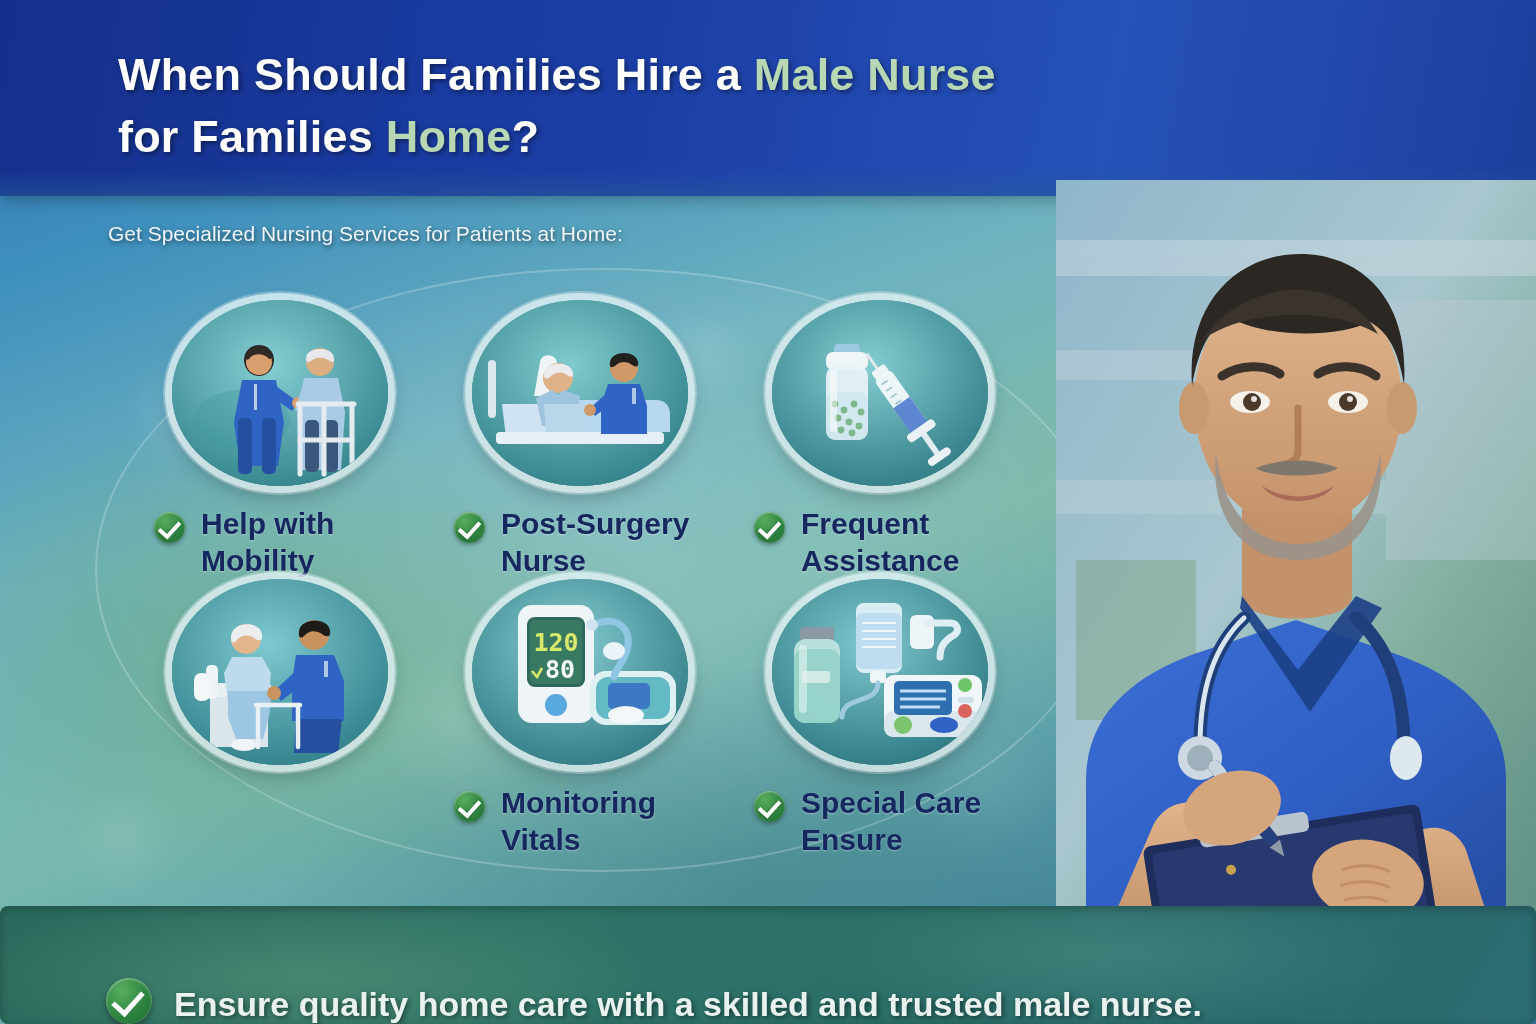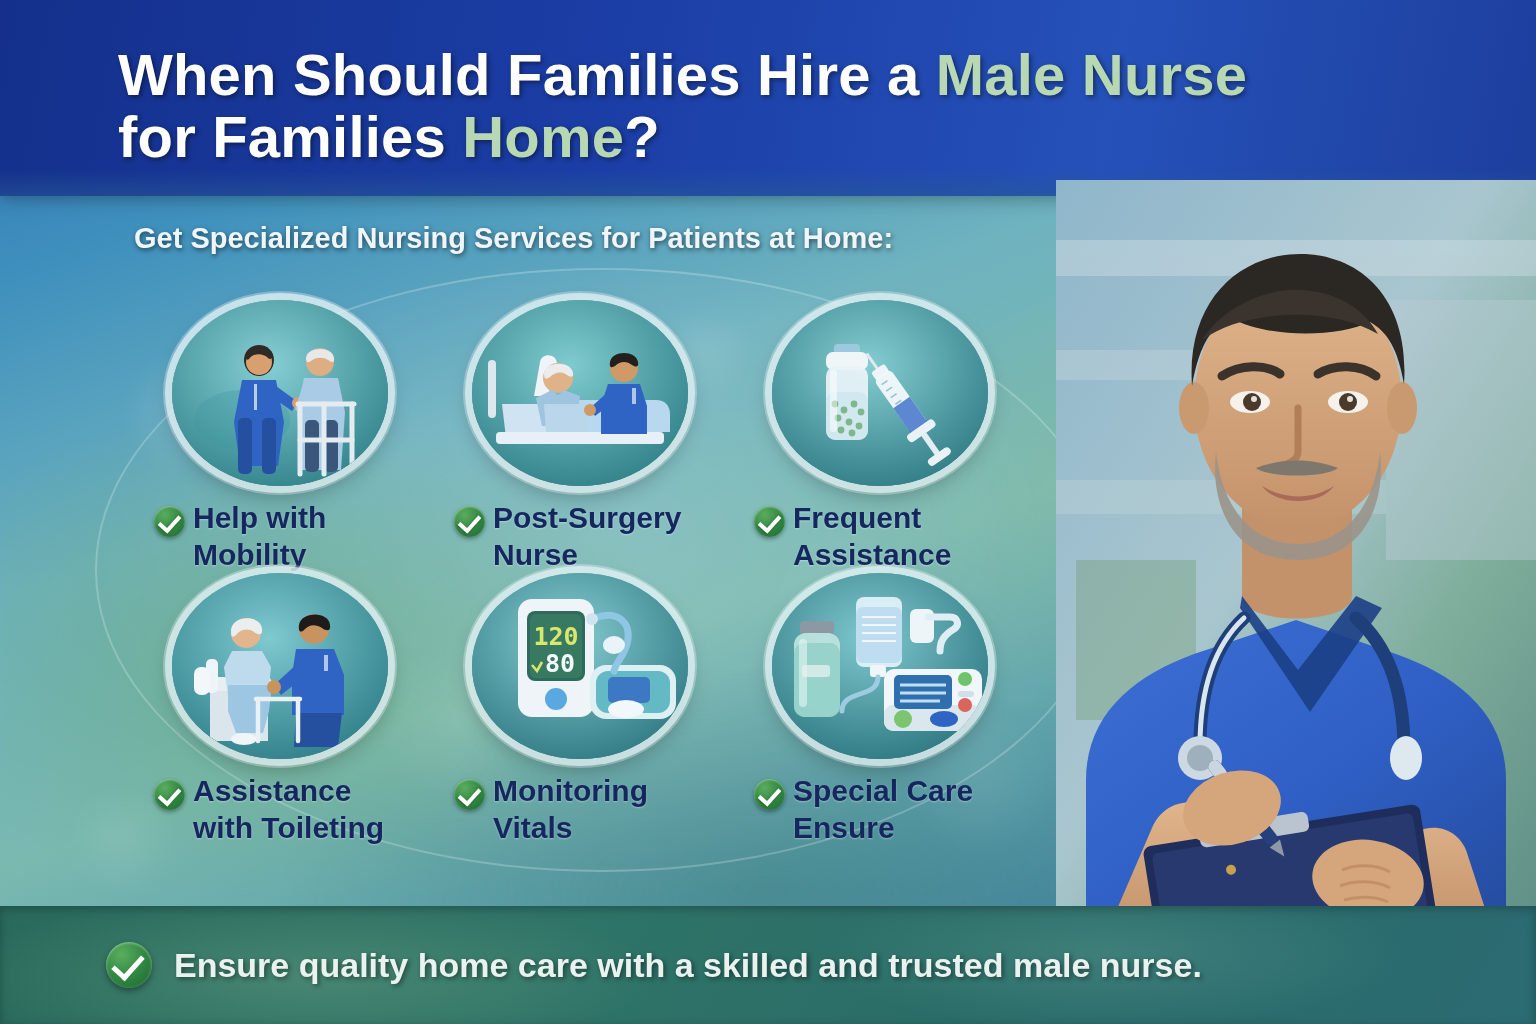--- a/index.html
+++ b/index.html
@@ -49,50 +49,50 @@
     position:absolute;left:0;top:0;width:1536px;height:196px;
     background:linear-gradient(100deg,#14308c 0%,#1b3ea6 40%,#2551b8 72%,#1d3f9e 100%);
     box-shadow:0 3px 16px rgba(0,0,0,.30);
   }
   .header:after{
     content:"";position:absolute;left:0;bottom:0;width:100%;height:26px;
     background:linear-gradient(180deg,rgba(20,48,140,0) 0%,rgba(40,90,150,.55) 100%);
   }
   .title{
     position:absolute;left:118px;top:44px;width:1300px;
-    font-size:58px;line-height:62px;font-weight:bold;color:#ffffff;
+    font-size:45px;line-height:62px;font-weight:bold;color:#ffffff;
     letter-spacing:.2px;text-shadow:2px 2px 5px rgba(0,0,0,.45);
   }
   .title .accent{color:#b7d8b2;}
 
   
   .subtitle{
-    position:absolute;left:134px;top:222px;
-    font-size:29px;font-weight:bold;color:#eef5fb;
+    position:absolute;left:108px;top:222px;
+    font-size:21px;font-weight:normal;color:#eef5fb;
     text-shadow:1px 2px 5px rgba(0,0,0,.55);
   }
 
   
   .grid{position:absolute;left:150px;top:300px;width:900px;}
   .grid-row{display:flex;}
   .cell{width:300px;}
   .thumb-wrap{height:195px;display:flex;align-items:flex-start;justify-content:flex-start;padding-left:22px;}
   .thumb{
     position:relative;width:216px;height:186px;border-radius:50%;
     background:linear-gradient(165deg,#79c5cd 0%,#4e9aa5 45%,#2f7f86 100%);
     box-shadow:0 0 0 7px rgba(225,242,245,.72),
                0 0 0 9px rgba(255,255,255,.30),
                0 10px 22px rgba(0,0,0,.28);
     overflow:hidden;
   }
   .thumb svg{display:block;width:100%;height:100%;}
 
   .label{
-    display:flex;align-items:flex-start;gap:8px;
-    margin-top:4px;padding-left:4px;
+    display:flex;align-items:flex-start;gap:16px;
+    margin-top:10px;padding-left:4px;
   }
   .check{
     flex:0 0 auto;width:31px;height:31px;border-radius:50%;
     background:radial-gradient(circle at 34% 28%, #5aad5e 0%, #2f8440 55%, #1f6b31 100%);
     box-shadow:0 2px 4px rgba(0,0,0,.35), inset 0 1px 2px rgba(255,255,255,.45);
     position:relative;margin-top:7px;
   }
   .check:after{
     content:"";position:absolute;left:9px;top:5px;width:9px;height:17px;
     border:solid #ffffff;border-width:0 4px 4px 0;
@@ -112,21 +112,21 @@
   .nurse svg{display:block;width:100%;height:100%;}
 
   
   .footer{
     position:absolute;left:0;bottom:0;width:1536px;height:118px;
     background:
       radial-gradient(ellipse 500px 120px at 20% 60%, rgba(120,175,140,.35), rgba(120,175,140,0) 70%),
       radial-gradient(ellipse 420px 110px at 72% 40%, rgba(110,170,160,.30), rgba(110,170,160,0) 70%),
       linear-gradient(120deg,#2a6a5c 0%,#2f7467 35%,#2a6d68 62%,#2b6b72 100%);
     box-shadow:inset 0 3px 10px rgba(0,0,0,.25);
-    display:flex;align-items:center;
+    display:flex;align-items:flex-end;border-radius:8px;
   }
   .footer-check{
     flex:0 0 auto;margin-left:106px;width:46px;height:46px;border-radius:50%;
     background:radial-gradient(circle at 34% 28%, #59ae5e 0%, #2e8440 55%, #1d6730 100%);
     box-shadow:0 3px 6px rgba(0,0,0,.38), inset 0 1px 3px rgba(255,255,255,.45);
     position:relative;
   }
   .footer-check:after{
     content:"";position:absolute;left:13px;top:7px;width:13px;height:25px;
     border:solid #ffffff;border-width:0 5px 5px 0;transform:rotate(42deg);
@@ -330,24 +330,20 @@
               <path d="M124 140h46l-4 34h-44z" fill="#24509f"></path>
               <rect x="152" y="82" width="4" height="16" fill="#cfe0f0" opacity=".8"></rect>
 
               <g stroke="#e9f1f5" stroke-width="4.5" fill="none" stroke-linecap="round">
                 <path d="M84 126h44"></path>
                   <path d="M86 126v42"></path>
                   <path d="M126 126v42"></path>
               </g>
             </svg>
           </div>
-        </div>
-        <div class="label">
-          <span class="check"></span>
-          <span class="label-text">Assistance with Toileting</span>
         </div>
       </div>
 
       <div class="cell">
         <div class="thumb-wrap">
           <div class="thumb">
             <svg viewBox="0 0 216 186">
               <defs>
                 <radialGradient id="t5" cx="45%" cy="35%" r="75%">
                   <stop offset="0" stop-color="#86ccd1"></stop>

